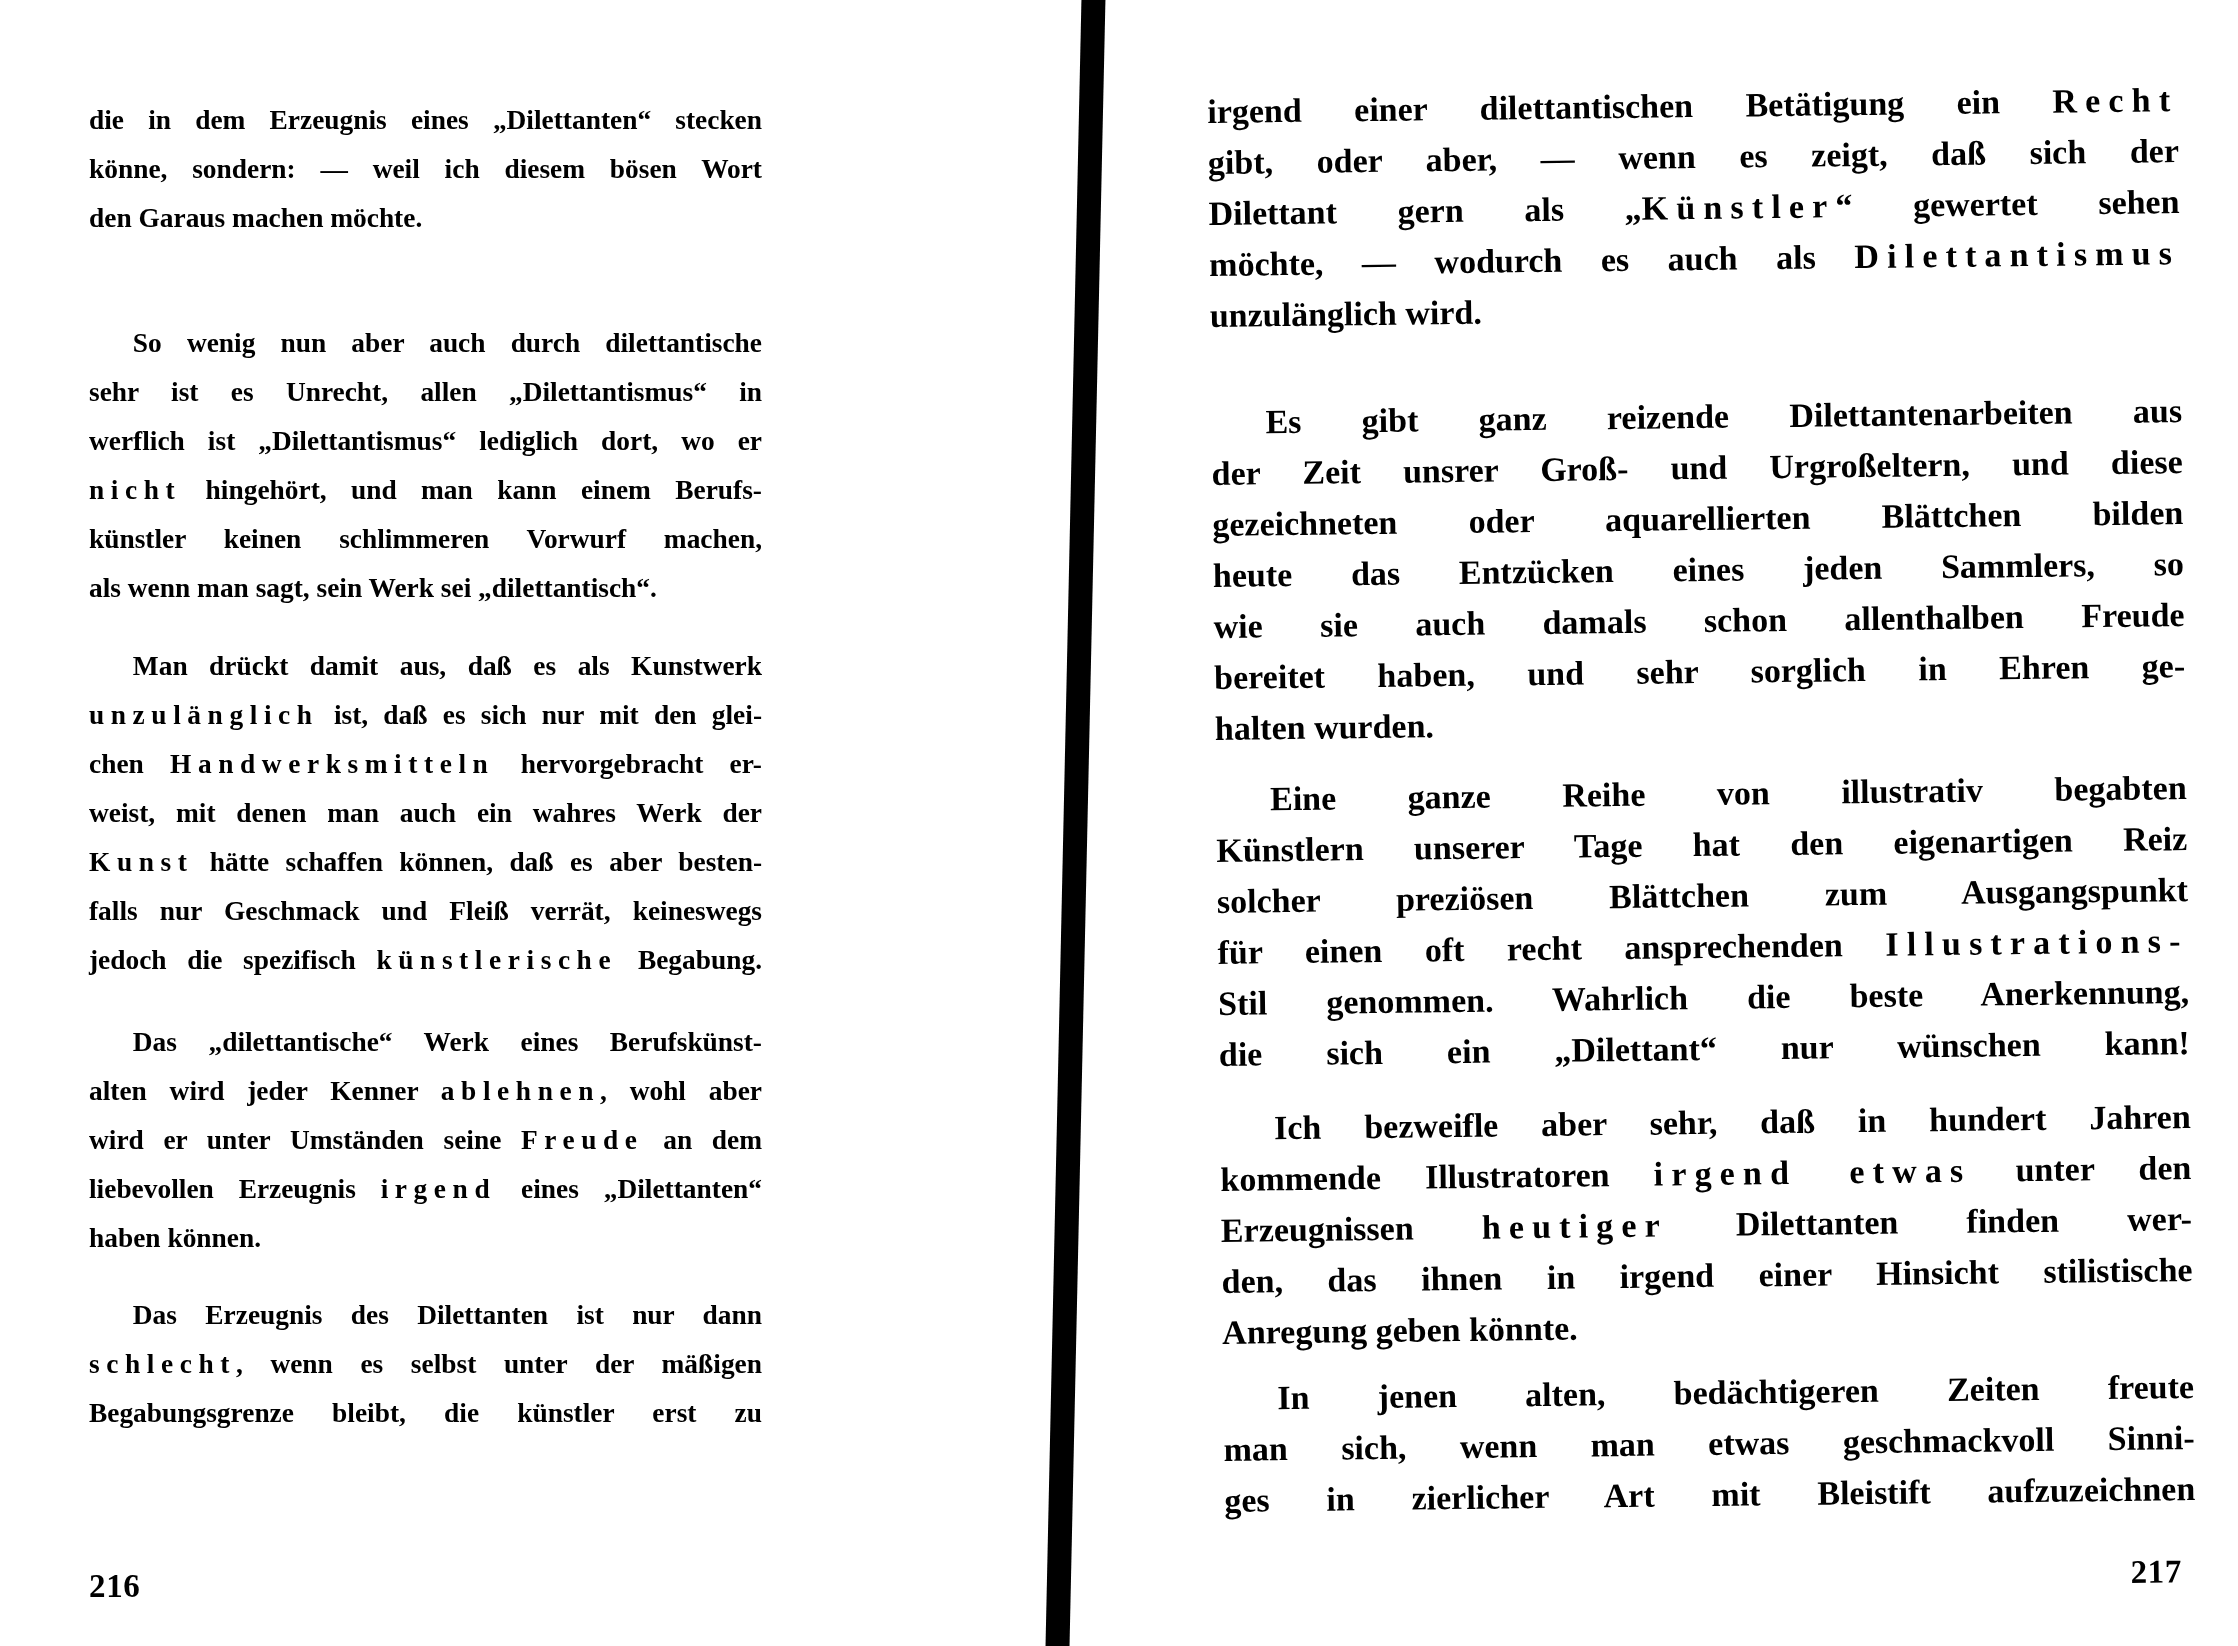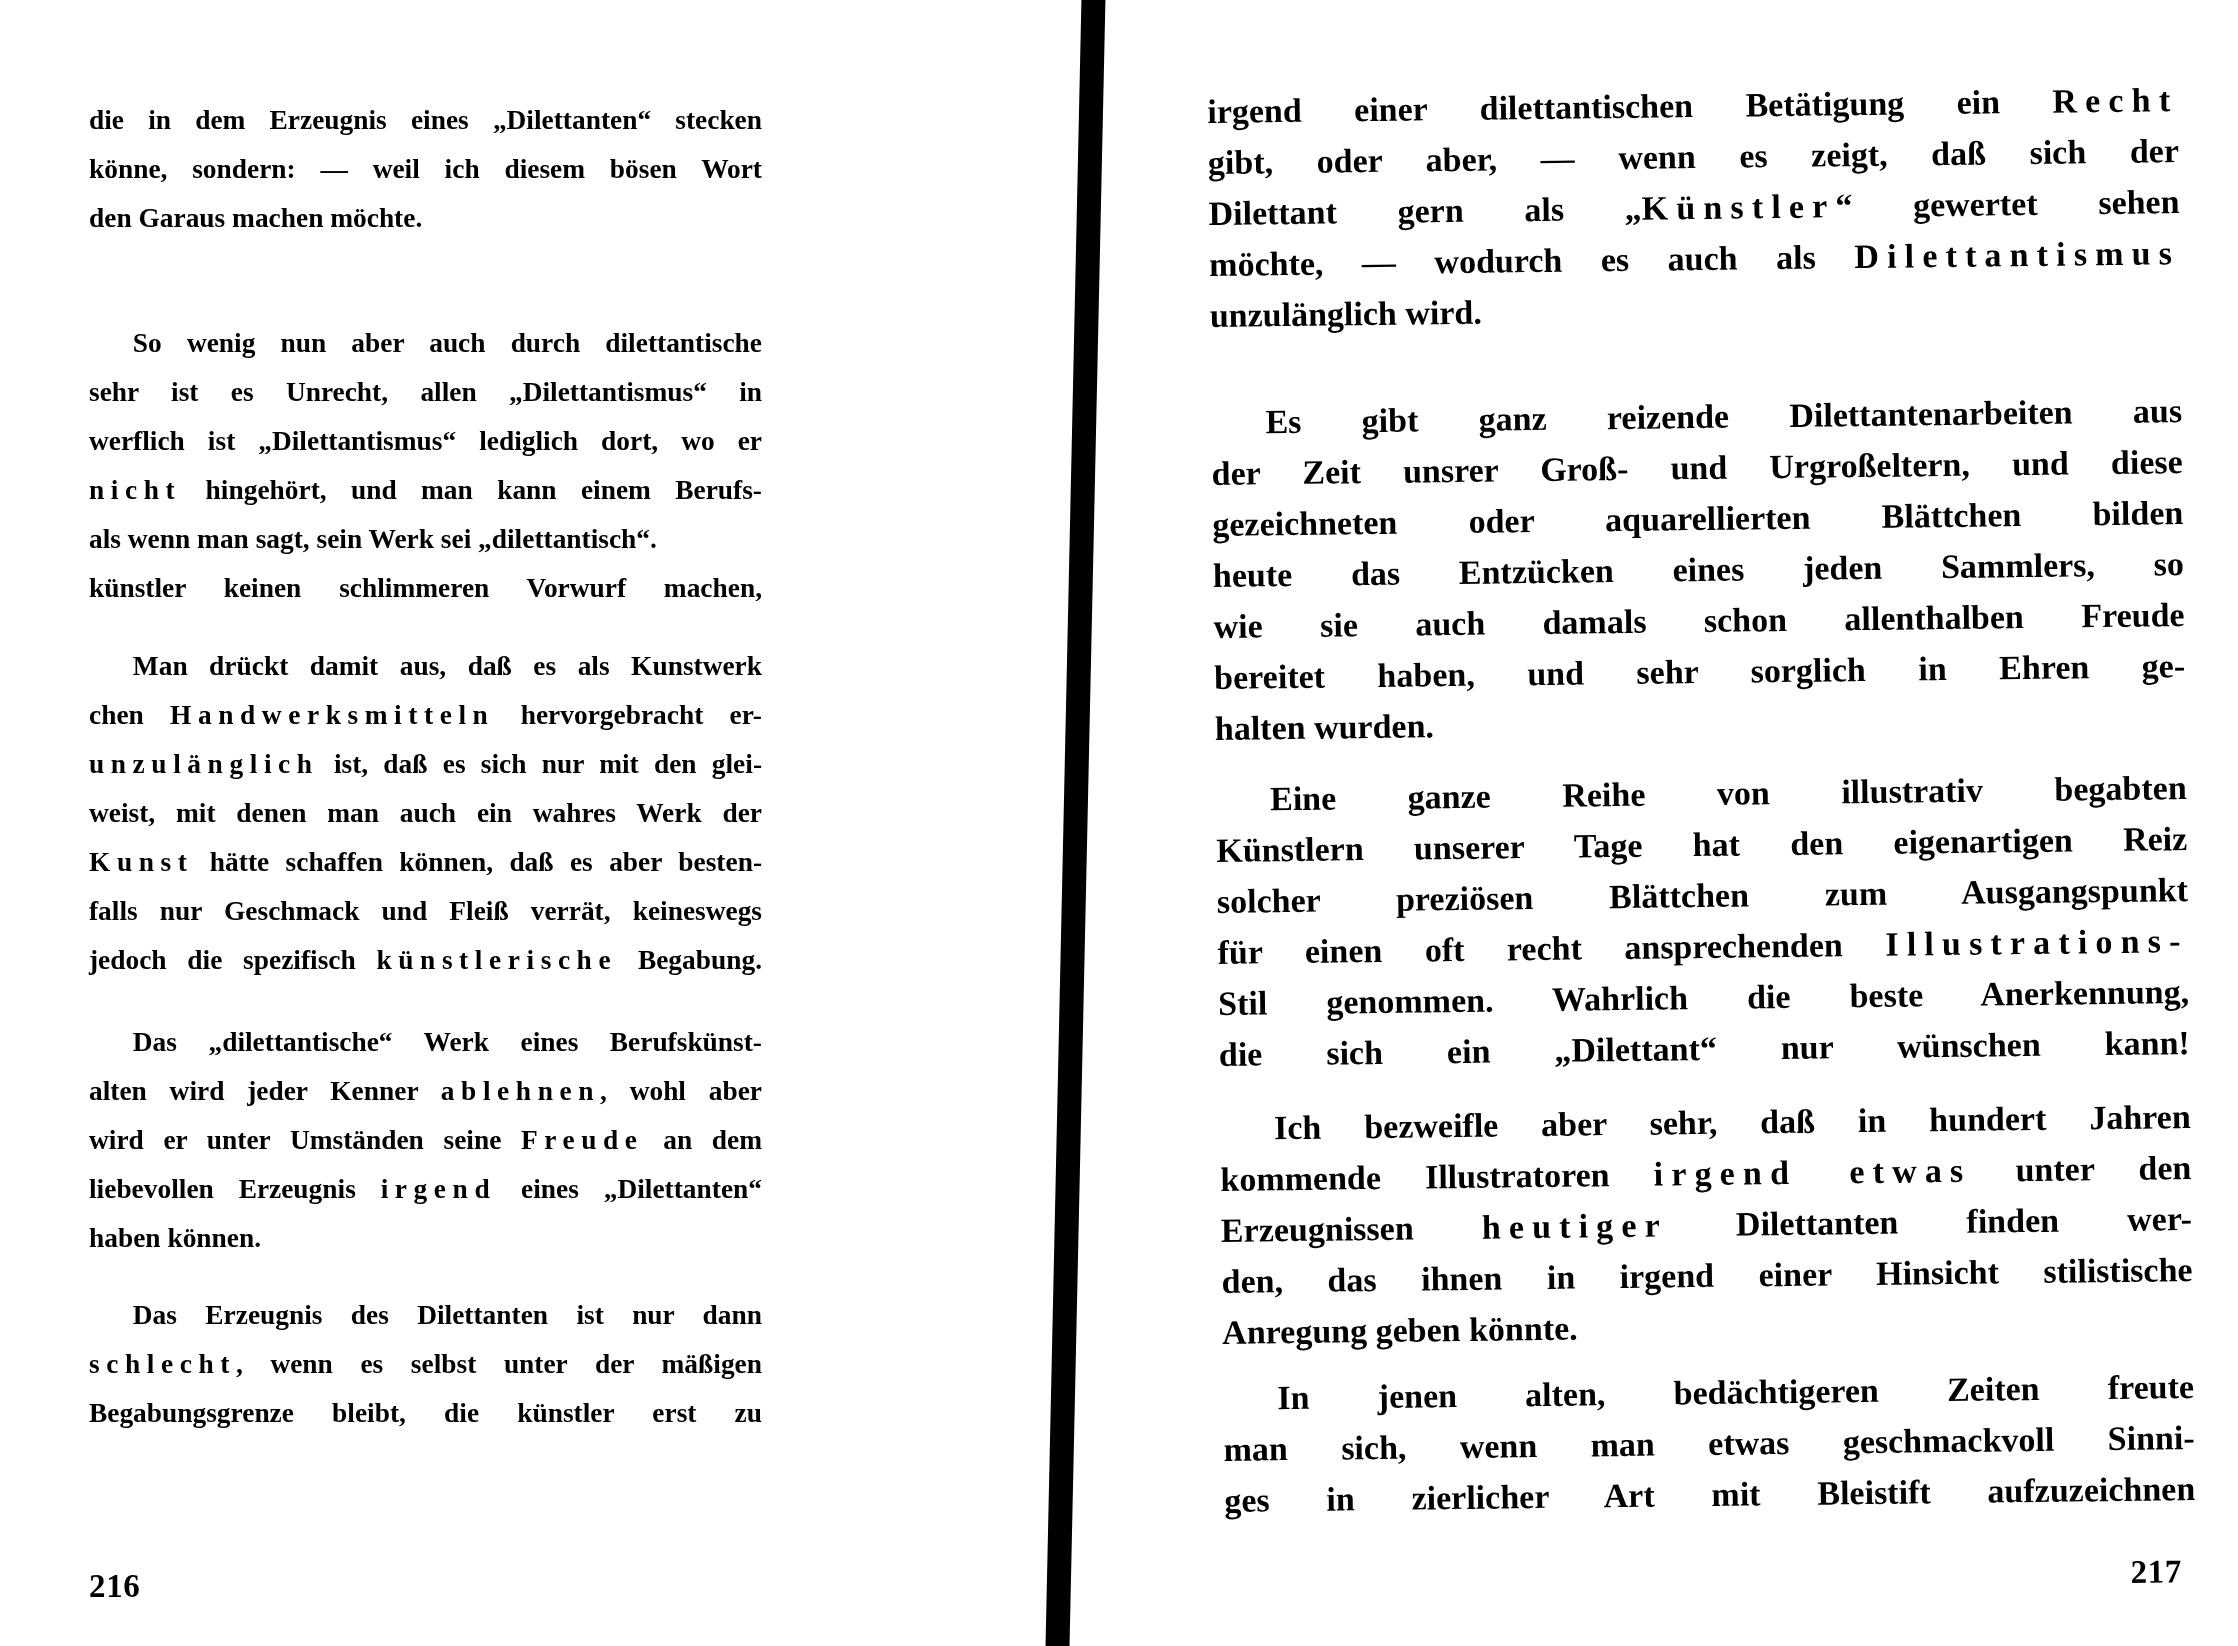--- a/index.html
+++ b/index.html
@@ -55,27 +55,27 @@
       <div class="para">
         <div class="line j"><span>die in dem Erzeugnis eines „Dilettanten“ stecken</span></div>
         <div class="line j"><span>könne, sondern: — weil ich diesem bösen Wort</span></div>
         <div class="line l"><span>den Garaus machen möchte.</span></div>
       </div>
       <div class="para">
         <div class="line j ind"><span>So wenig nun aber auch durch dilettantische</span></div>
         <div class="line j"><span>sehr ist es Unrecht, allen „Dilettantismus“ in</span></div>
         <div class="line j"><span>werflich ist „Dilettantismus“ lediglich dort, wo er</span></div>
         <div class="line j"><span class="sp">nicht</span><span> hingehört, und man kann einem Berufs-</span></div>
+        <div class="line j"><span>künstler keinen schlimmeren Vorwurf machen,</span></div>
         <div class="line l"><span>als wenn man sagt, sein Werk sei „dilettantisch“.</span></div>
-        <div class="line j"><span>künstler keinen schlimmeren Vorwurf machen,</span></div>
       </div>
       <div class="para">
         <div class="line j ind"><span>Man drückt damit aus, daß es als Kunstwerk</span></div>
+        <div class="line j"><span class="sp">unzulänglich</span><span> ist, daß es sich nur mit den glei-</span></div>
         <div class="line j"><span>chen </span><span class="sp">Handwerksmitteln</span><span> hervorgebracht er-</span></div>
-        <div class="line j"><span class="sp">unzulänglich</span><span> ist, daß es sich nur mit den glei-</span></div>
         <div class="line j"><span>weist, mit denen man auch ein wahres Werk der</span></div>
         <div class="line j"><span class="sp">Kunst</span><span> hätte schaffen können, daß es aber besten-</span></div>
         <div class="line j"><span>falls nur Geschmack und Fleiß verrät, keineswegs</span></div>
         <div class="line j"><span>jedoch die spezifisch </span><span class="sp">künstlerische</span><span> Begabung.</span></div>
       </div>
       <div class="para">
         <div class="line j ind"><span>Das „dilettantische“ Werk eines Berufskünst-</span></div>
         <div class="line j"><span>alten wird jeder Kenner </span><span class="sp">ablehnen</span><span>, wohl aber</span></div>
         <div class="line j"><span>wird er unter Umständen seine </span><span class="sp">Freude</span><span> an dem</span></div>
         <div class="line j"><span>liebevollen Erzeugnis </span><span class="sp">irgend</span><span> eines „Dilettanten“</span></div>

